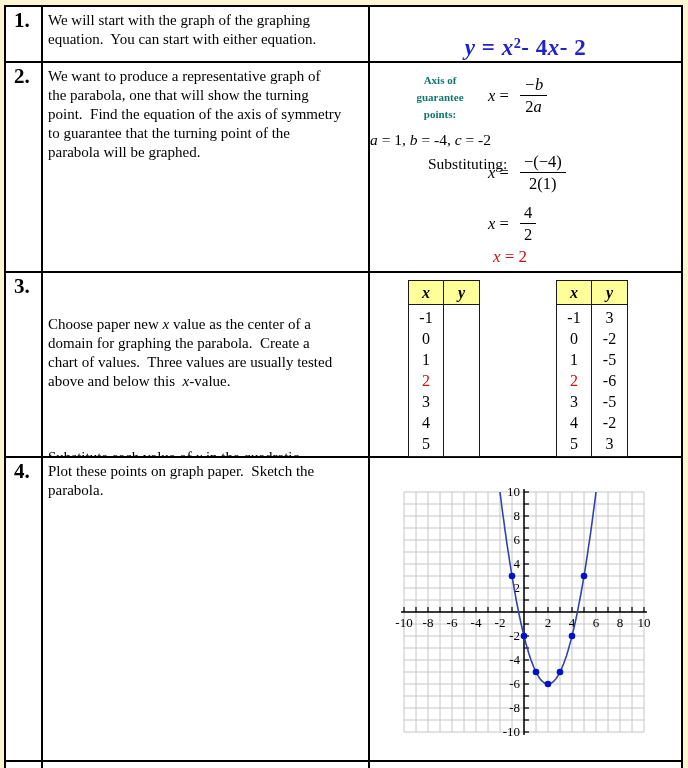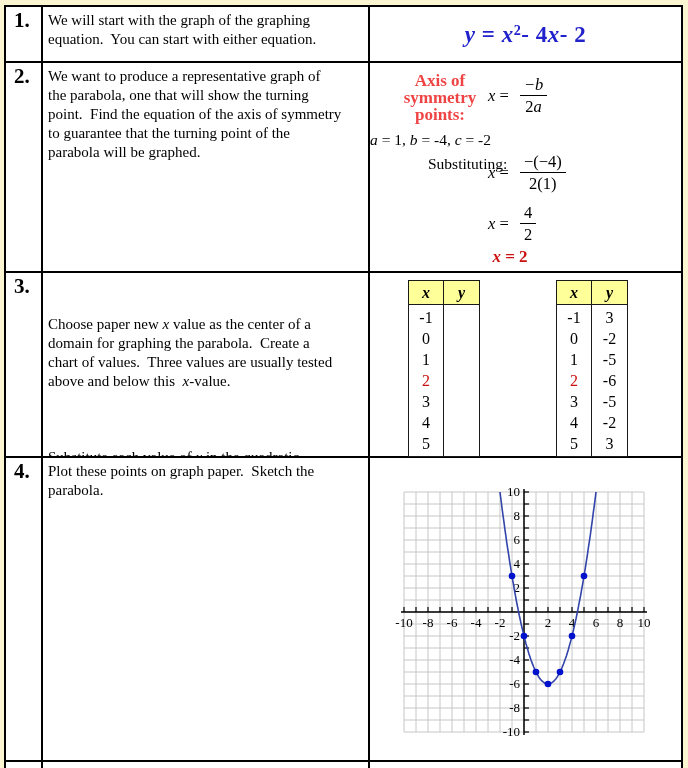--- a/index.html
+++ b/index.html
@@ -18,38 +18,38 @@
     gap: 2px; padding: 2px;
     background: #000;
   }
   .cell { background: #fff; position: relative; }
   .numcell { font-weight: bold; font-size: 21px; padding: 1px 0 0 8px; }
   .textcell { font-size: 15px; line-height: 19px; padding: 4px 2px 0 5px; white-space: pre-wrap; }
   .it { font-style: italic; }
   .sup { font-size: 0.62em; position: relative; top: -0.5em; }
 
   
-  .eqcell { display: flex; justify-content: center; align-items: flex-start; }
+  .eqcell { display: flex; justify-content: center; align-items: flex-end; }
   .equation { margin-top: 15px; color: #2222CC; font-weight: bold; font-size: 23px; letter-spacing: 0.5px; }
 
   
   .axis-label { position: absolute; left: 18px; top: 9px; width: 104px; text-align: center;
-                color: #ef4444; font-weight: bold; font-size: 17px; line-height: 17px; }
+                color: #0f766e; font-weight: bold; font-size: 11px; line-height: 17px; }
   .m-line { position: absolute; display: flex; align-items: center; font-size: 16.5px; }
   .mlhs { white-space: pre; }
   .frac { display: inline-flex; flex-direction: column; align-items: center; margin-left: 7px; line-height: 19px; }
   .frac .num { padding: 0 4px 1px; border-bottom: 1px solid #000; }
   .frac .den { padding-top: 1px; }
   #m-formula { left: 118px; top: 12px; }
   #m-coeffs  { position: absolute; left: 0; top: 68px; width: 100%; font-size: 15.5px; }
   #m-substituting { position: absolute; left: 22px; top: 92px; font-size: 15.5px; margin-left: 36px; }
   #m-sub  { left: 118px; top: 89px; }
   #m-simp { left: 118px; top: 140px; }
   #m-result { position: absolute; left: 105px; top: 184px; width: 70px; text-align: center;
-              color: #CC1111; font-weight: bold; font-size: 17px; }
+              color: #CC1111; font-weight: normal; font-size: 17px; }
 
   
   .mt { position: absolute; top: 7px; border: 1px solid #1a1a1a; background: #fff; }
   #tableA { left: 38px; }
   #tableB { left: 186px; }
   .mt-head { display: flex; }
   .mt-hcell { width: 35px; height: 24px; line-height: 24px; text-align: center;
               background: #FFFF99; font-weight: bold; font-style: italic; font-size: 16px;
               border-bottom: 1px solid #1a1a1a; }
   .mt-hcell.first { border-right: 1px solid #1a1a1a; }
@@ -77,21 +77,21 @@
 
   <div class="cell numcell">2.</div>
   <div class="cell textcell"><span>We want to produce a representative graph of
 the parabola, one that will show the turning
 point.  Find the equation of the axis of symmetry
 to guarantee that the turning point of the
 parabola will be graphed.</span></div>
   <div class="cell">
     <div class="axis-label">
       <div>Axis of</div>
-      <div>symmetry</div>
+      <div>guarantee</div>
       <div>points:</div>
     </div>
     <div class="m-line" id="m-formula">
       <span class="mlhs"><span class="it">x</span><span> = </span></span>
       <span class="frac">
         <span class="num"><span class="it">−b</span></span>
         <span class="den"><span>2</span><span class="it">a</span></span>
       </span>
     </div>
     <div id="m-coeffs"><span class="it">a</span><span> = 1, </span><span class="it">b</span><span> = -4, </span><span class="it">c</span><span> = -2</span></div>

